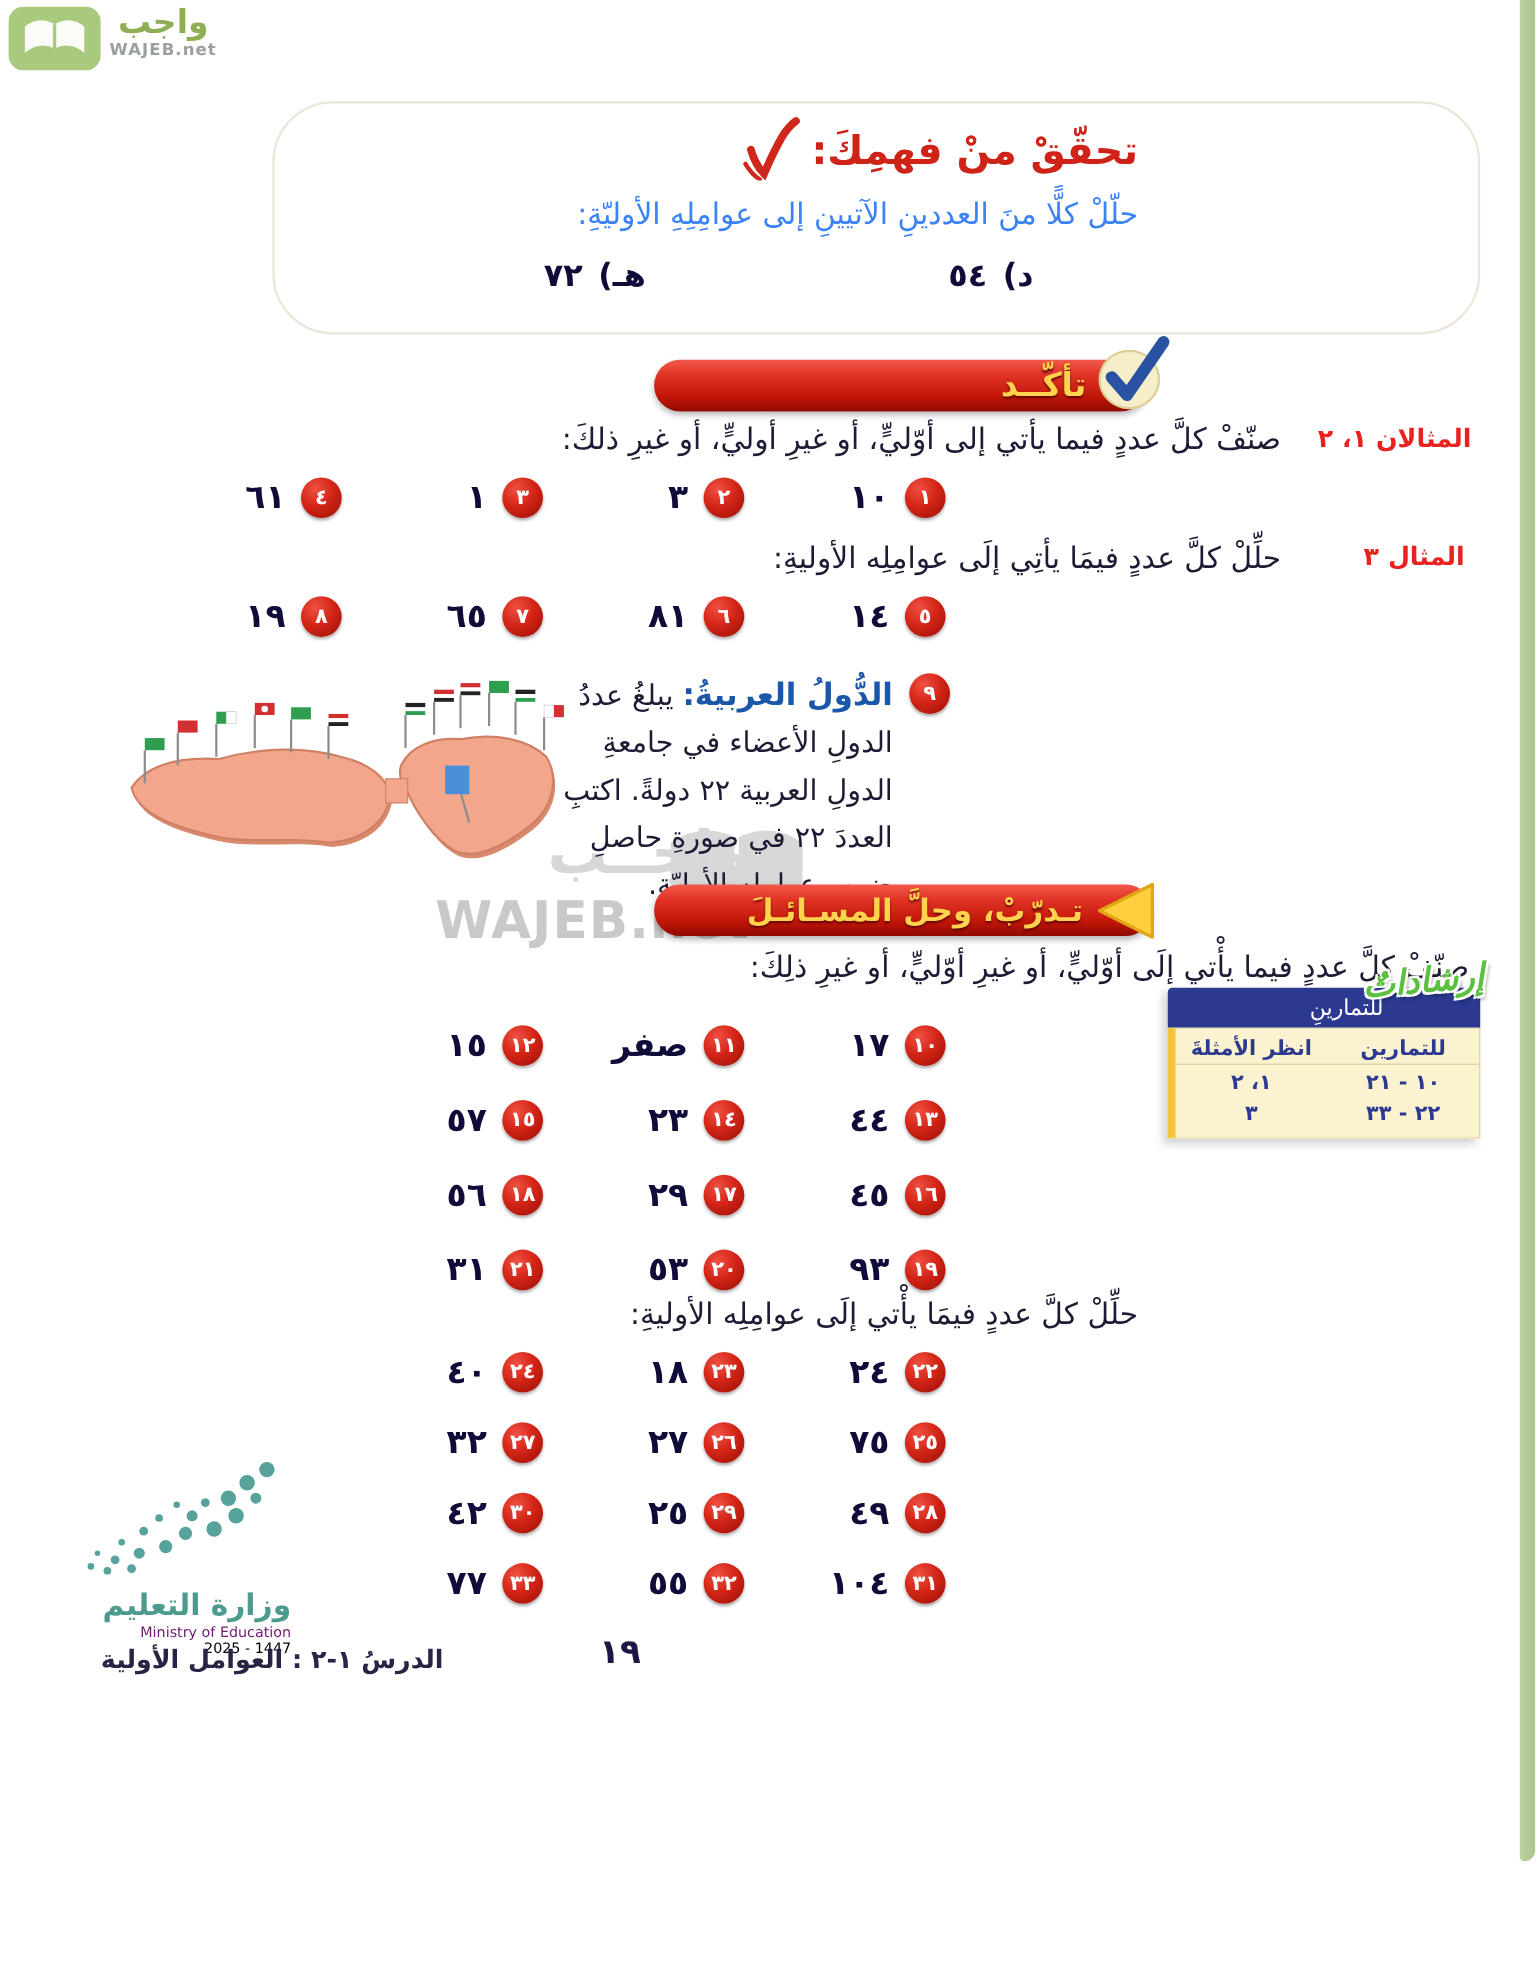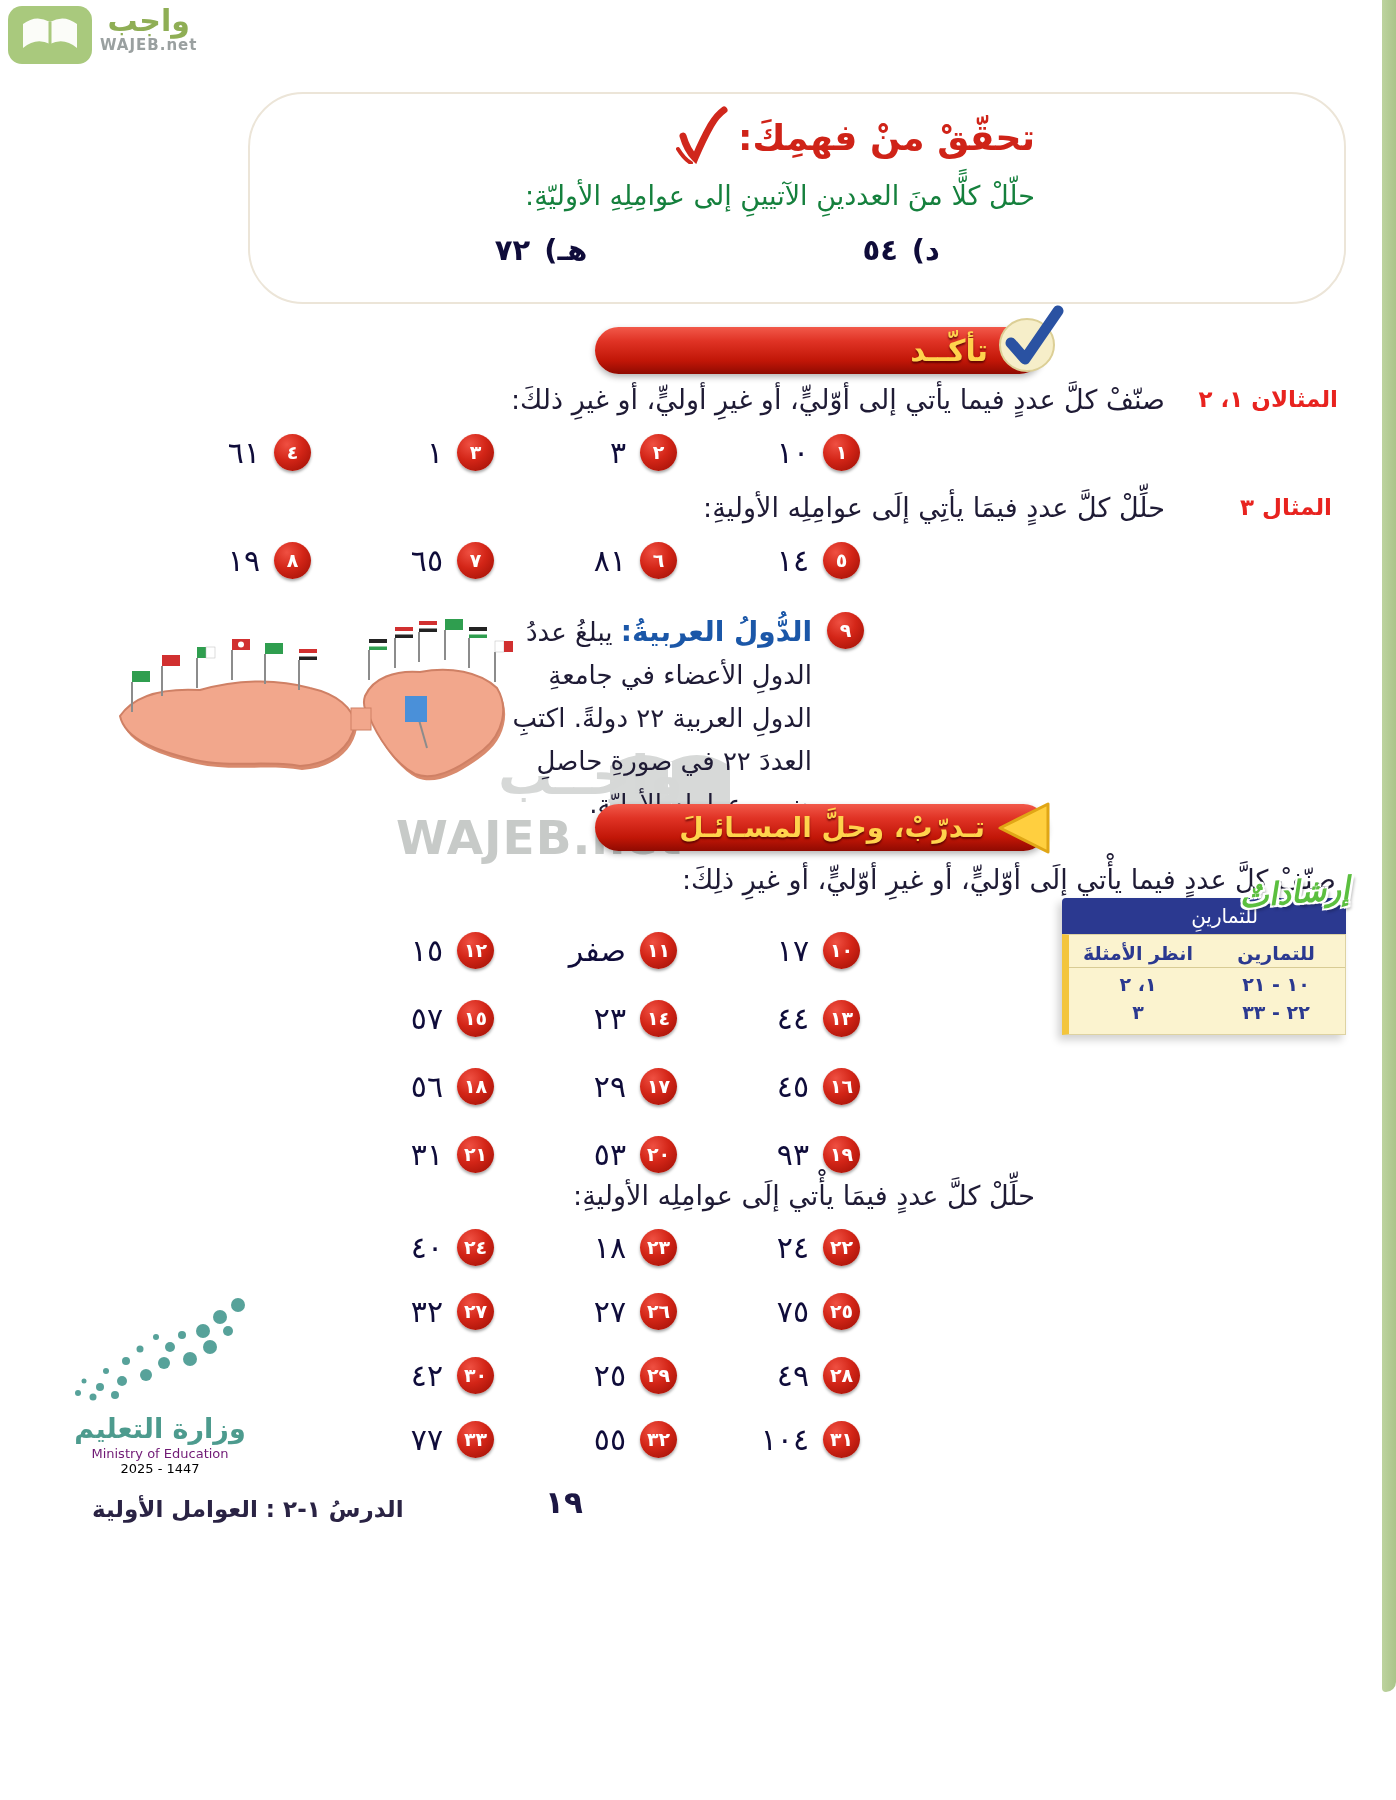--- a/index.html
+++ b/index.html
@@ -19,21 +19,21 @@
   .site-logo .en { font-size:15px; font-weight:bold; color:#9aa0a0; letter-spacing:1px; }
 
   
   .top-outline { position:absolute; left:248px; top:92px; width:1098px; height:212px;
                  border:2px solid #ece5d8; border-radius:55px; z-index:1; }
 
   
   .check-sec { position:absolute; right:361px; top:106px; width:690px; direction:rtl; text-align:right; z-index:2; }
   .check-title-row { display:flex; direction:rtl; align-items:center; gap:10px; }
   .check-title { font-size:36px; font-weight:bold; color:#cf2318; }
-  .check-instr { margin-top:12px; font-size:27px; color:#15803d; }
+  .check-instr { margin-top:12px; font-size:27px; color:#3b82f6; }
   .check-items { display:flex; direction:rtl; margin-top:22px; padding-right:95px; gap:275px;
                  font-size:29px; font-weight:bold; color:#0f0c3a; white-space:nowrap; }
   .check-item { display:flex; direction:rtl; gap:14px; }
 
   
   .banner { position:absolute; height:47px; border-radius:24px;
             background:linear-gradient(180deg,#f2594a 0%,#e03325 30%,#c11607 72%,#8f0a01 100%);
             box-shadow:0 3px 6px rgba(0,0,0,.3); display:flex; align-items:center; direction:rtl; z-index:3; }
   .banner-title { color:#ffd34d; font-weight:bold; font-size:30px; text-shadow:0 2px 2px rgba(80,0,0,.8); white-space:nowrap; }
   .banner1 { left:595px; top:327px; width:448px;text-align:center; }
@@ -51,21 +51,21 @@
   .qgrid { position:absolute; display:grid; direction:rtl; z-index:2; }
   .grid4a { left:128px; top:427px; width:732px; grid-template-columns:repeat(4,183px); grid-auto-rows:50px; }
   .grid4b { left:128px; top:535px; width:732px; grid-template-columns:repeat(4,183px); grid-auto-rows:50px; }
   .grid3a { left:311px; top:916px; width:549px; grid-template-columns:repeat(3,183px); grid-auto-rows:68px; }
   .grid3b { left:311px; top:1215px; width:549px; grid-template-columns:repeat(3,183px); grid-auto-rows:64px; }
   .qcell { display:flex; direction:rtl; align-items:center; gap:14px; }
   .badge { min-width:37px; height:37px; border-radius:50%;
            background:radial-gradient(circle at 35% 28%, #ef5042, #d32517 45%, #9a0e04);
            color:#fff; font-size:19px; font-weight:bold; display:flex; align-items:center; justify-content:center;
            box-shadow:0 2px 3px rgba(0,0,0,.35); }
-  .qval { font-size:30px; font-weight:normal; color:#0f0c3a; white-space:nowrap; }
+  .qval { font-size:30px; font-weight:bold; color:#0f0c3a; white-space:nowrap; }
 
   
   .wp { position:absolute; right:584px; top:610px; width:318px; direction:rtl; text-align:right;
         font-size:26px; color:#1f1b35; line-height:43px; z-index:2; }
   .wp .wp-badge { position:absolute; right:-52px; top:2px; }
   .wp-title { font-weight:bold; color:#1b57a8; font-size:28px; }
 
   
   .map { position:absolute; left:105px; top:616px; z-index:2; }
 
@@ -82,21 +82,21 @@
                  color:#5bbf3f; transform:rotate(-5deg); z-index:3;
                  text-shadow:-2px -2px 0 #fff,2px -2px 0 #fff,-2px 2px 0 #fff,2px 2px 0 #fff,3px 4px 3px rgba(0,0,0,.25); }
   .hint-bar { height:36px; background:#2b3990; border-radius:4px 4px 0 0; position:relative; }
   .hint-bar span { position:absolute; right:88px; top:6px; color:#ffffff; font-size:20px; font-weight:normal; }
   .hint-body { background:#fbf3cf; border:1px solid #ddd2a2; border-left:7px solid #f3c53d; padding:4px 0 8px; }
   .hint-row { display:grid; grid-template-columns:1fr 1fr; direction:rtl; text-align:center;
               color:#2b3990; font-size:19px; font-weight:bold; line-height:28px; }
   .hint-head { border-bottom:1px solid #d8cb94; margin-bottom:2px; }
 
   
-  .moe { position:absolute; left:55px; top:1287px; width:210px; text-align:center; direction:ltr; z-index:2; }
+  .moe { position:absolute; left:55px; top:1318px; width:210px; text-align:right; direction:ltr; z-index:2; }
   .moe-ar { font-size:27px; font-weight:bold; color:#4d9b8e; margin-top:2px; letter-spacing:2px; }
   .moe-en { font-size:13px; color:#701a75; margin-top:2px; }
   .moe-yr { font-size:13px; color:#000000; }
   .footer-lesson { position:absolute; left:92px; top:1496px; font-size:23px; font-weight:bold; color:#2a2344; white-space:nowrap; z-index:3; }
   .page-num { position:absolute; left:545px; top:1484px; font-size:31px; font-weight:bold; color:#1c1744; z-index:2; }
 </style>
 </head>
 <body>
 
 <div class="page">

